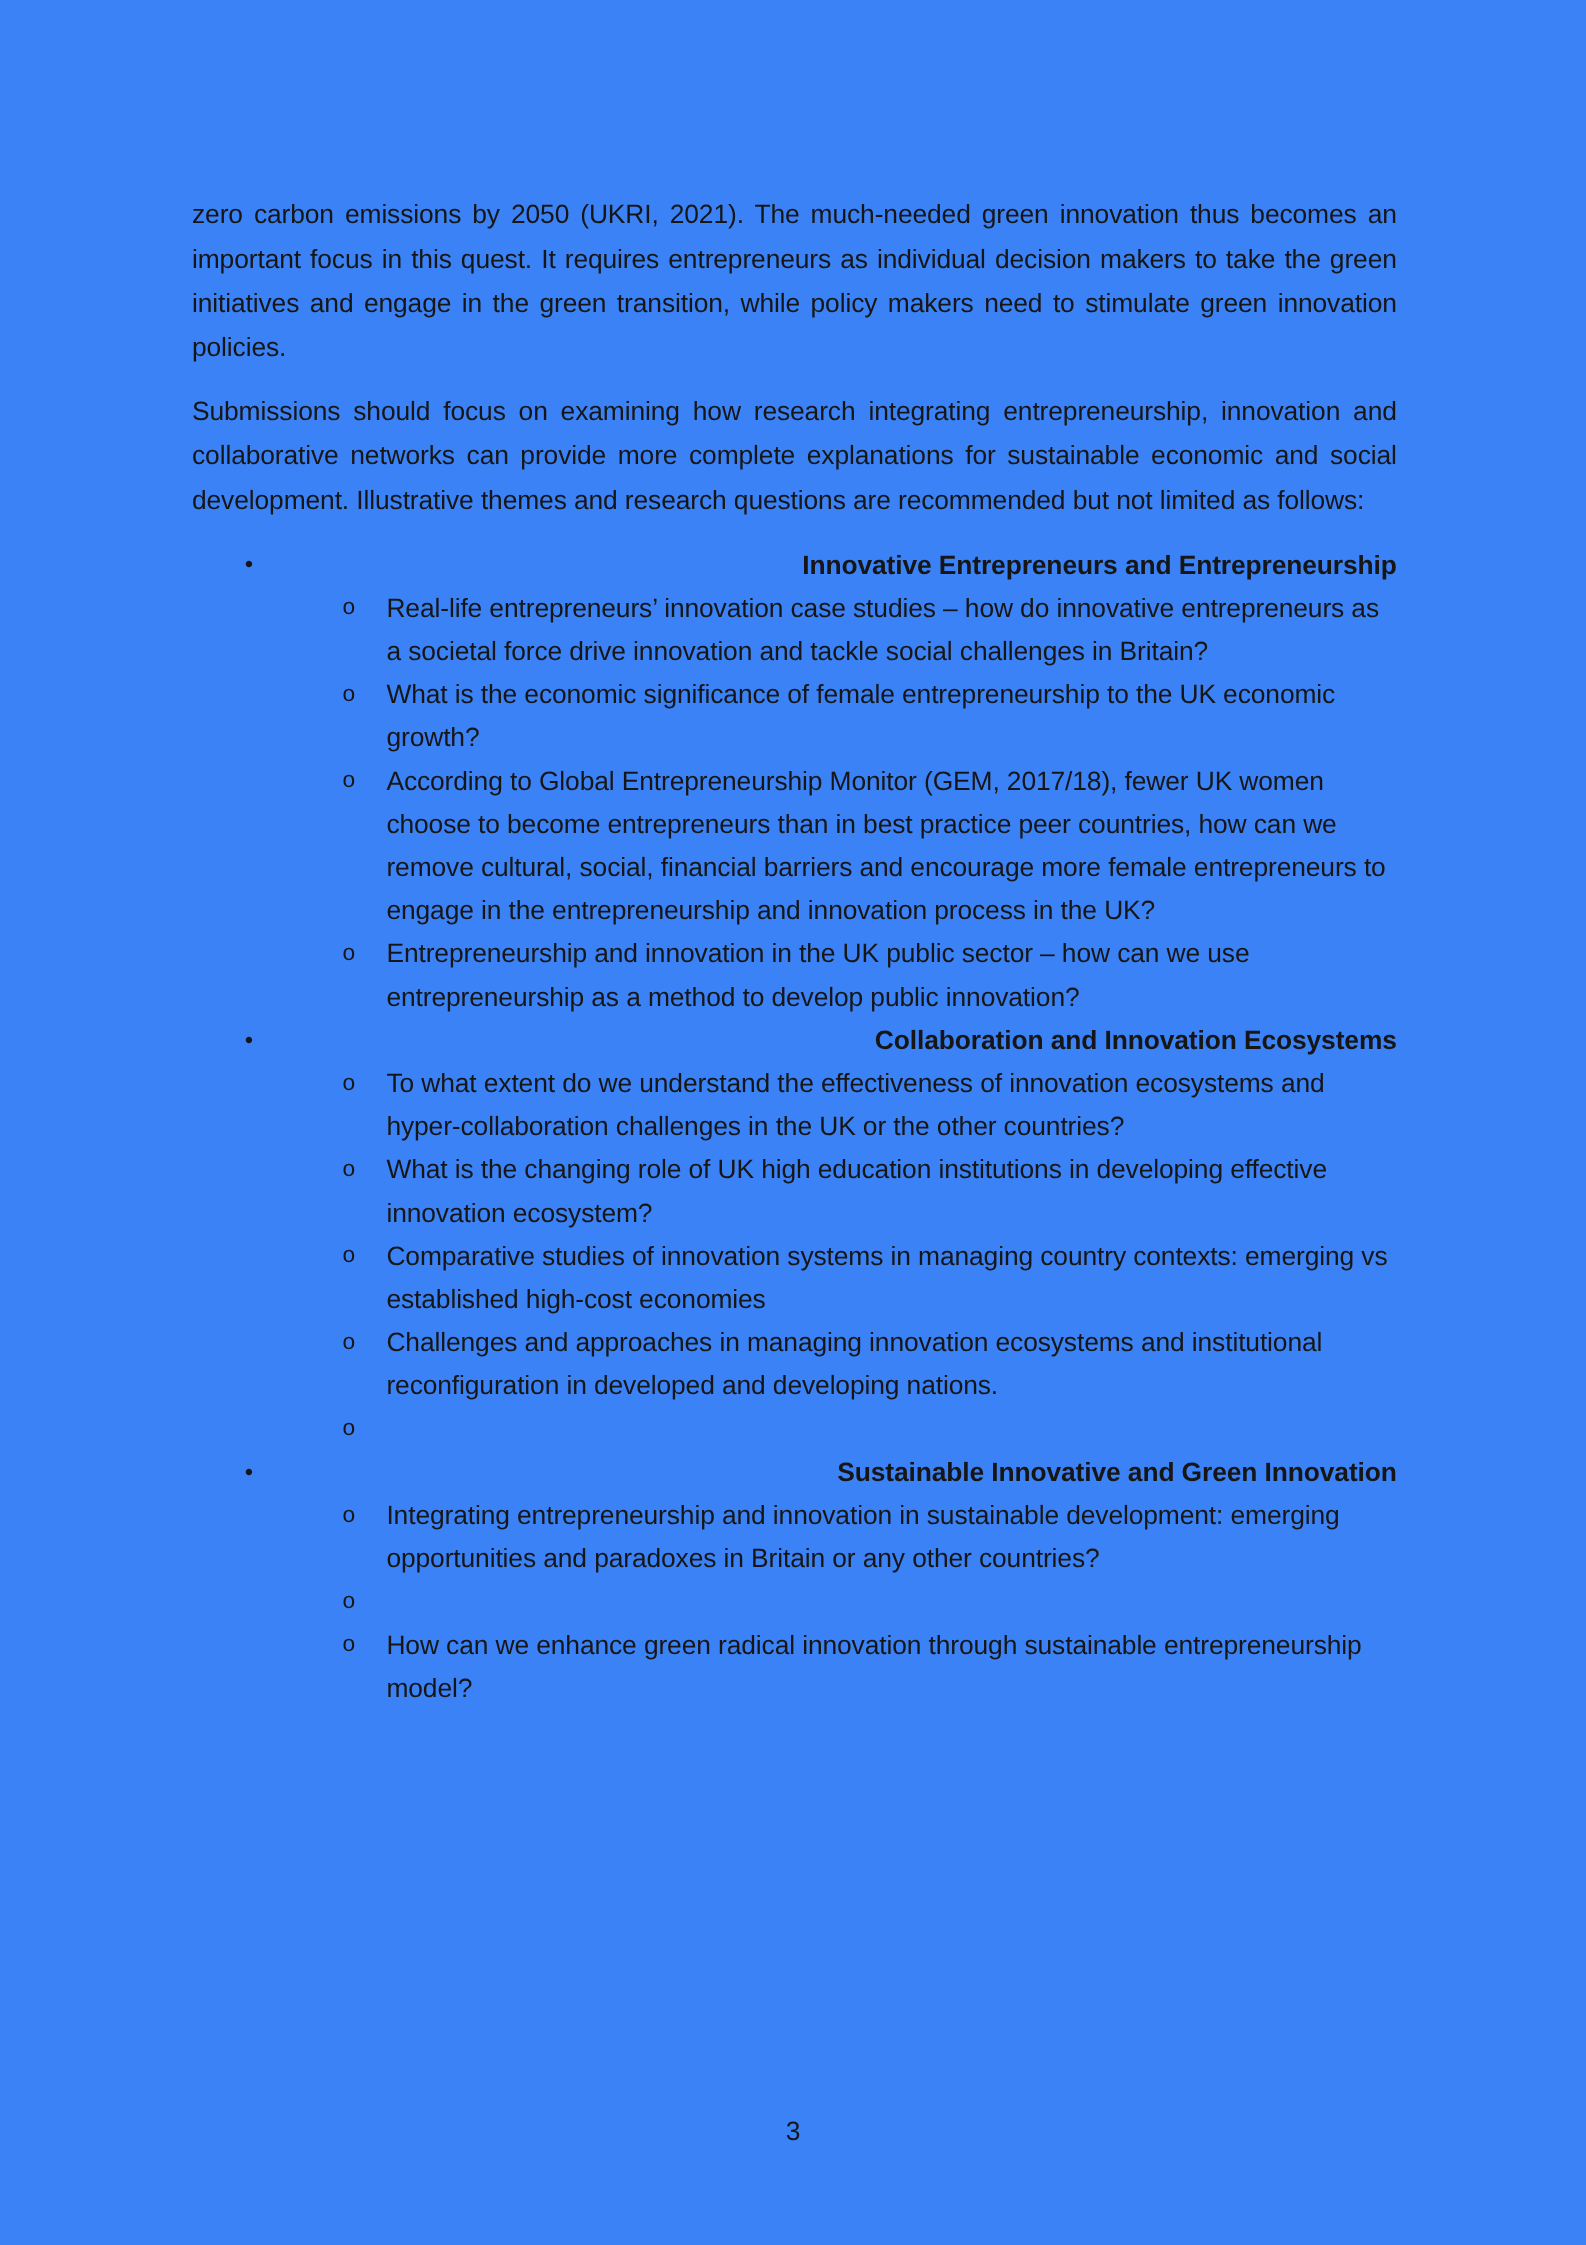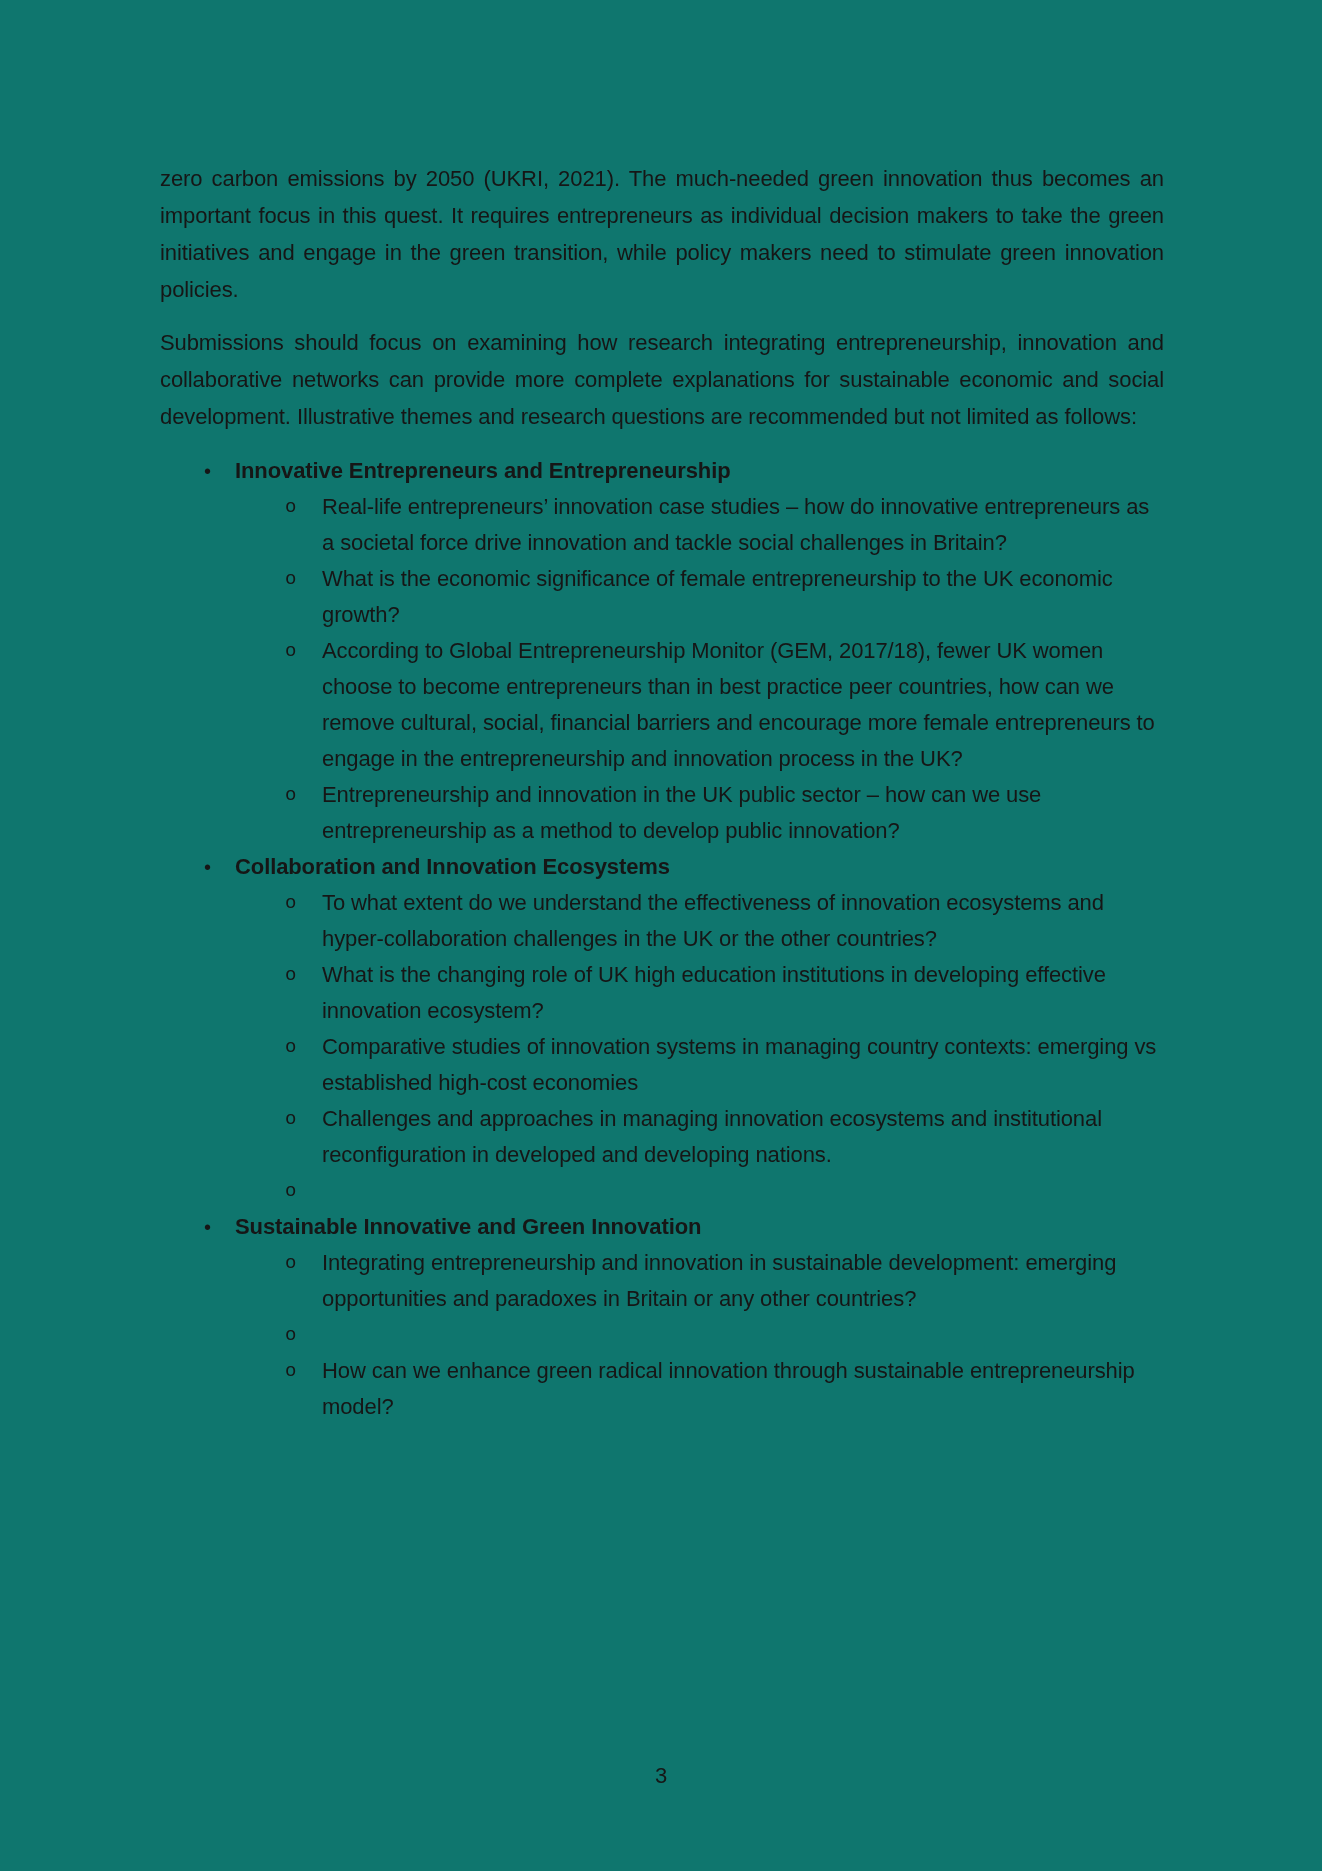--- a/index.html
+++ b/index.html
@@ -8,21 +8,21 @@
     width: 1322px;
     height: 1871px;
     position: relative;
     font-family: "Liberation Sans", sans-serif;
     color: #161616;
     overflow: hidden;
   }
   .page {
     position: absolute;
     inset: 0;
-    background: #0f766e;
+    background: #3b82f6;
   }
   .content {
     position: absolute;
     left: 160px;
     top: 0;
     width: 1004px;
   }
   .body-para {
     font-size: 22px;
     line-height: 37px;
@@ -44,20 +44,21 @@
     padding-left: 44px;
   }
   .l1-marker {
     flex: none;
     width: 31px;
     font-size: 20px;
   }
   .l1-title {
     flex: 1;
     font-weight: 700;
+    text-align: right;
   }
   .l2-row {
     display: flex;
     padding-left: 125px;
   }
   .l2-marker {
     flex: none;
     width: 37px;
     font-family: "Liberation Mono", monospace;
     font-size: 19px;

